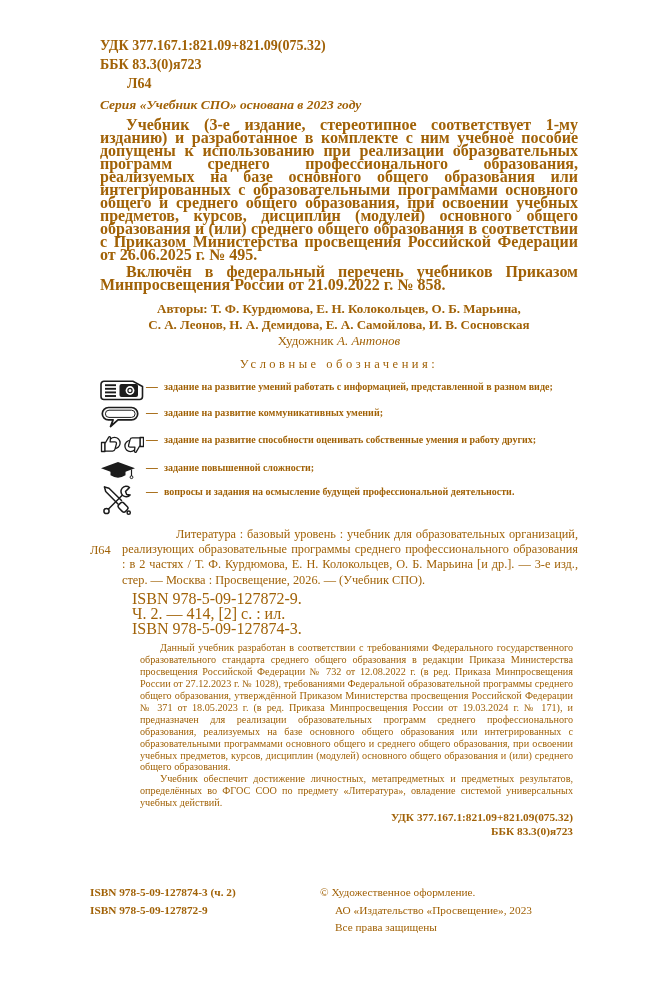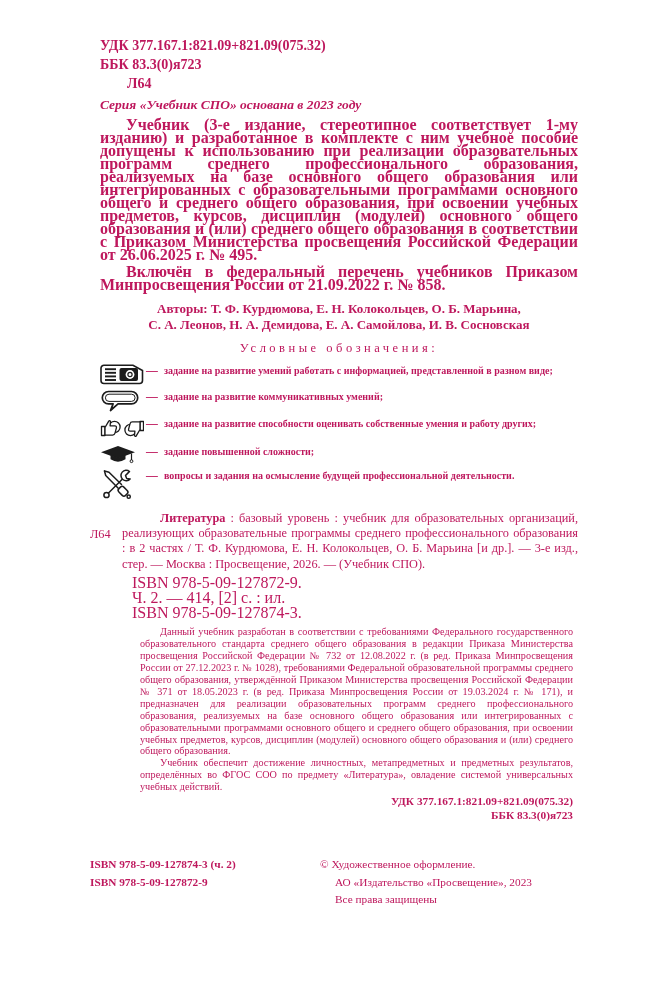--- a/index.html
+++ b/index.html
@@ -1,20 +1,20 @@
 <!DOCTYPE html>
 <html><head>
 <meta charset="utf-8">
 <style>
   html,body{margin:0;padding:0;background:#fff;}
   .page{
     position:relative;
     width:650px;height:995px;
     background:#ffffff;
-    color:#be185d;
+    color:#a16207;
     font-family:"Liberation Serif","DejaVu Serif",serif;
     overflow:hidden;
   }
   .main-col{margin-left:100px;width:478px;}
 
   .codes{padding-top:36px;font-weight:bold;font-size:14px;line-height:19px;}
   .codes .code-line3{padding-left:27px;}
 
   .series{margin-top:4px;text-align:left;font-style:italic;font-weight:bold;font-size:13.5px;}
 
@@ -32,31 +32,31 @@
   .legend-row{display:flex;align-items:flex-start;margin-bottom:4px;}
   .legend-icon{flex:none;width:46px;display:flex;justify-content:flex-start;padding-top:1px;}
   .legend-dash{flex:none;width:18px;font-weight:bold;font-size:11.8px;line-height:15px;}
   .legend-text{flex:1;font-weight:bold;font-size:10px;line-height:15px;}
   .legend-row.row-tools .legend-icon{padding-top:0;}
 
   .catalog{position:relative;margin-top:11px;}
   .catalog-code{position:absolute;left:-10px;top:16px;font-size:12.3px;}
   .catalog-text{margin:0;padding-left:22px;font-size:12.3px;line-height:15.2px;
                 text-align:justify;text-indent:38px;}
-  .catalog-text b{font-weight:bold;}
+  .catalog-text b{font-weight:normal;margin-left:16px;}
 
   .isbn-block{margin:3px 0 0 32px;font-size:16px;line-height:15.2px;}
 
   .annotation{margin:6px 0 0 40px;width:433px;font-size:10.2px;line-height:11.9px;text-align:justify;}
   .annotation p{margin:0;text-indent:20px;}
 
   .ann-codes{margin:2px 0 0 40px;width:433px;text-align:right;font-weight:bold;
              font-size:11.3px;line-height:13.5px;}
 
-  .footer{position:absolute;top:856px;left:90px;width:545px;display:flex;font-size:11.3px;line-height:17.5px;}
+  .footer{position:absolute;top:884px;left:90px;width:545px;display:flex;font-size:11.3px;line-height:17.5px;}
   .footer-isbns{flex:none;width:230px;font-weight:bold;}
   .footer-copy .indent{padding-left:15px;}
 
   svg{display:block;}
 </style>
 </head>
 <body>
 
 <div class="page">
 
@@ -70,20 +70,21 @@
 
     <div class="series">Серия «Учебник СПО» основана в 2023 году</div>
 
     <p class="para first">Учебник (3-е издание, стереотипное соответствует 1-му изданию) и разработанное в комплекте с ним учебное пособие допущены к использованию при реализации образовательных программ среднего профессионального образования, реализуемых на базе основного общего образования или интегрированных с образовательными программами основного общего и среднего общего образования, при освоении учебных предметов, курсов, дисциплин (модулей) основного общего образования и (или) среднего общего образования в соответствии с Приказом Министерства просвещения Российской Федерации от 26.06.2025 г. № 495.</p>
     <p class="para">Включён в федеральный перечень учебников Приказом Минпросвещения России от 21.09.2022 г. № 858.</p>
 
     <div class="authors">
       <div>Авторы: Т. Ф. Курдюмова, Е. Н. Колокольцев, О. Б. Марьина,</div>
       <div>С. А. Леонов, Н. А. Демидова, Е. А. Самойлова, И. В. Сосновская</div>
     </div>
+    <div class="artist"><span>Художник </span><span class="artist-name">А. Антонов</span></div>
 
     <div class="legend-title">Условные обозначения:</div>
 
     <div class="legend">
 
       <div class="legend-row">
         <span class="legend-icon">
           <svg width="44" height="21" viewBox="0 0 44 21">
             <path d="M4 1.2 h29 l9.5 5.3 V16.5 a3 3 0 0 1 -3 3 h-35.5 a3 3 0 0 1 -3 -3 V4.2 a3 3 0 0 1 3 -3 z" fill="none" stroke="#1c1c1c" stroke-width="1.6"></path>
             <line x1="5" y1="5.2" x2="16" y2="5.2" stroke="#1c1c1c" stroke-width="1.9"></line>

